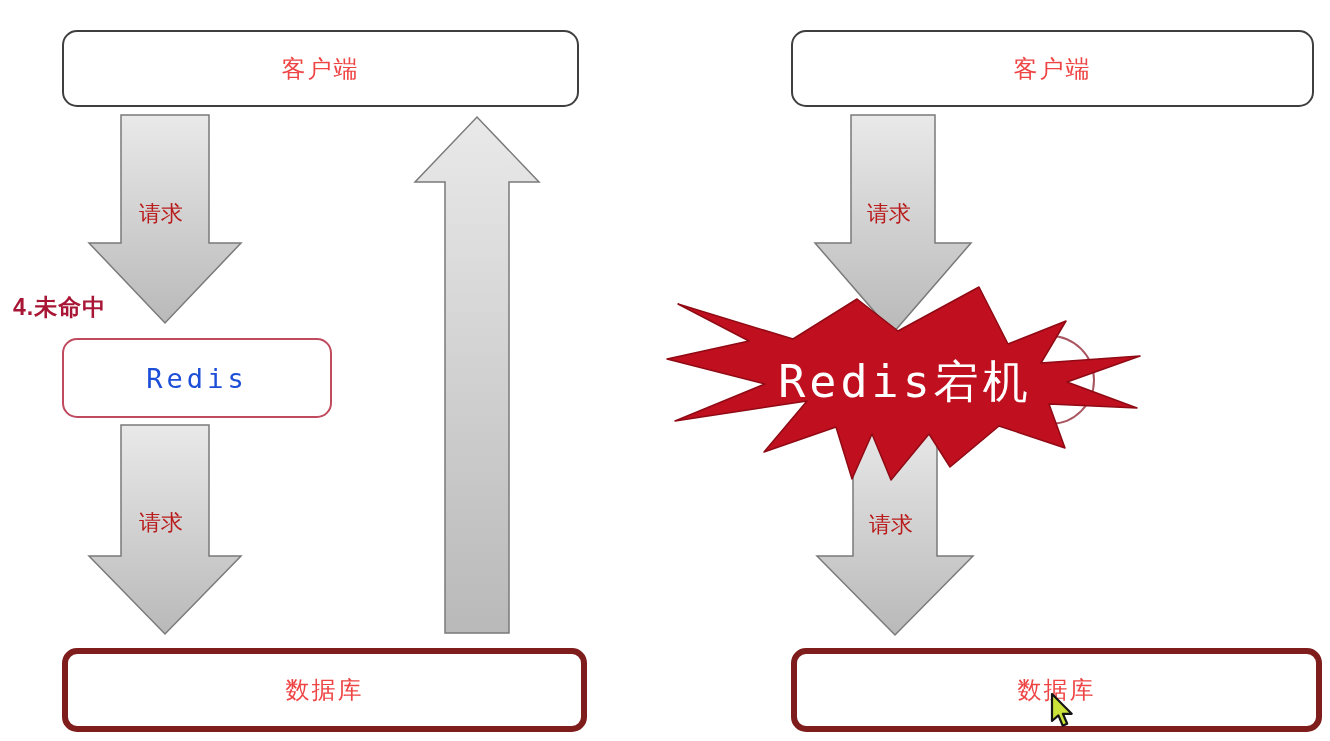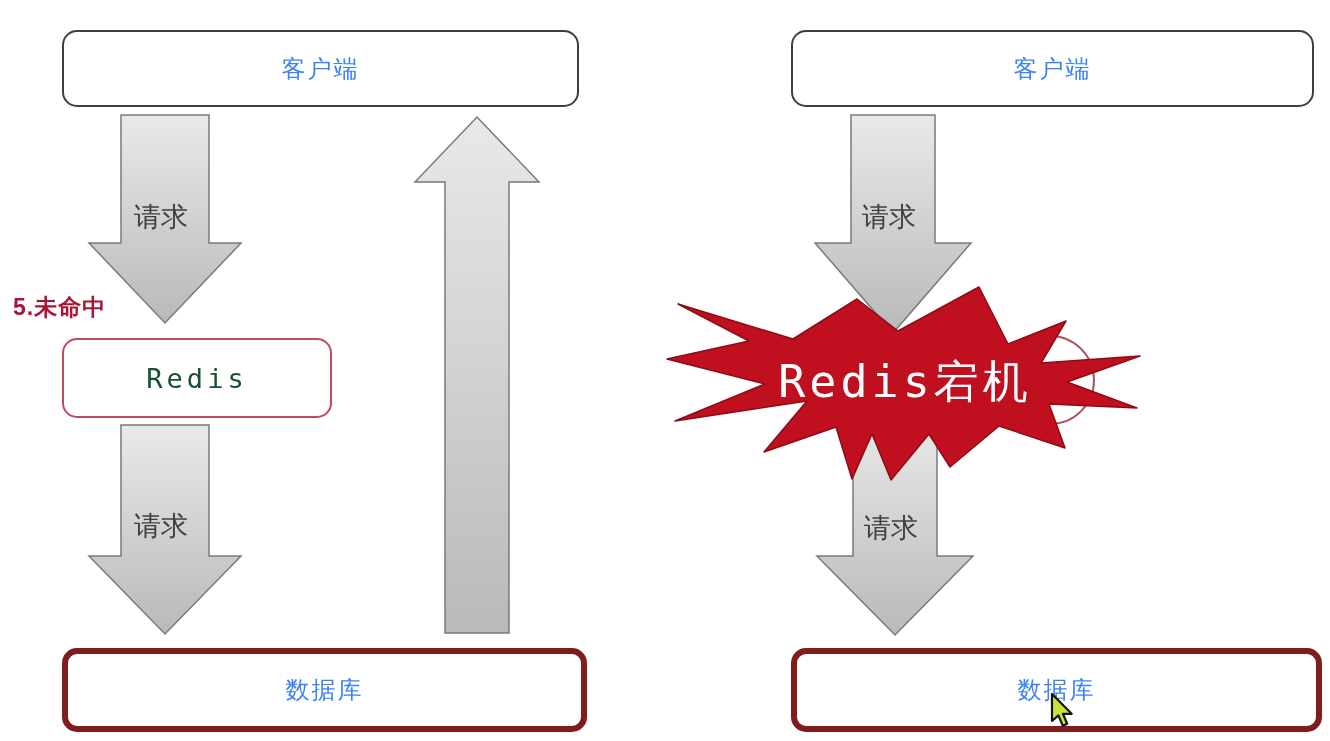--- a/index.html
+++ b/index.html
@@ -5,32 +5,32 @@
   html,body{margin:0;padding:0;background:#ffffff;}
   #canvas{
     position:relative;width:1330px;height:741px;background:#ffffff;overflow:hidden;
     font-family:"Liberation Sans",sans-serif;
   }
   svg{display:block;}
   #shape-layer{position:absolute;left:0;top:0;z-index:1;}
   .node{
     position:absolute;background:#ffffff;border-radius:15px;z-index:2;
     display:flex;align-items:center;justify-content:center;
-    font-size:24px;color:#3b82f6;letter-spacing:2px;
+    font-size:24px;color:#ef4444;letter-spacing:2px;
   }
   .node-client{border:2px solid #3f3f3f;}
   .node-redis{
     border:2px solid #c04a5e;
     font-family:"DejaVu Sans Mono","Liberation Mono",monospace;
-    font-size:27px;color:#14532d;letter-spacing:4px;
+    font-size:27px;color:#1d4ed8;letter-spacing:4px;
   }
   .node-db{border:6px solid #7f1d1d;}
   .req-label{
     position:absolute;width:82px;text-align:center;z-index:3;
-    font-size:27px;color:#404040;
+    font-size:22px;color:#b91c1c;
   }
   .miss-note{
     position:absolute;left:13px;top:292px;z-index:3;
     font-size:23px;font-weight:bold;color:#a81535;letter-spacing:1px;
   }
   .burst-label{
     position:absolute;left:700px;top:353px;width:410px;height:58px;line-height:58px;
     text-align:center;z-index:3;color:#ffffff;
     font-family:"DejaVu Sans Mono","Liberation Mono",monospace;
     font-size:45px;font-weight:normal;letter-spacing:4px;
@@ -65,21 +65,21 @@
 
     <polygon points="678,304 793,339 857,299 898,331 979,287 1008,344 1066,321 1041,363 1140,356 1067,382 1137,408 1049,404 1065,448 999,426 950,467 929,434 891,480 872,434 852,479 836,427 764,452 807,401 675,421 765,384 667,359 749,341" stroke-width="1.5" stroke-linejoin="round" stroke="#8f0a14" fill="#c00f1e"></polygon>
   </svg>
 
   <div class="node node-client" style="left:62px;top:30px;width:513px;height:73px;">
     <span>客户端</span>
   </div>
 
   <div class="req-label" style="left:120px;top:199px;">请求</div>
 
-  <div class="miss-note">5.未命中</div>
+  <div class="miss-note">4.未命中</div>
 
   <div class="node node-redis" style="left:62px;top:338px;width:266px;height:76px;">
     <span>Redis</span>
   </div>
 
   <div class="req-label" style="left:120px;top:508px;">请求</div>
 
   <div class="node node-db" style="left:62px;top:648px;width:513px;height:72px;">
     <span>数据库</span>
   </div>

